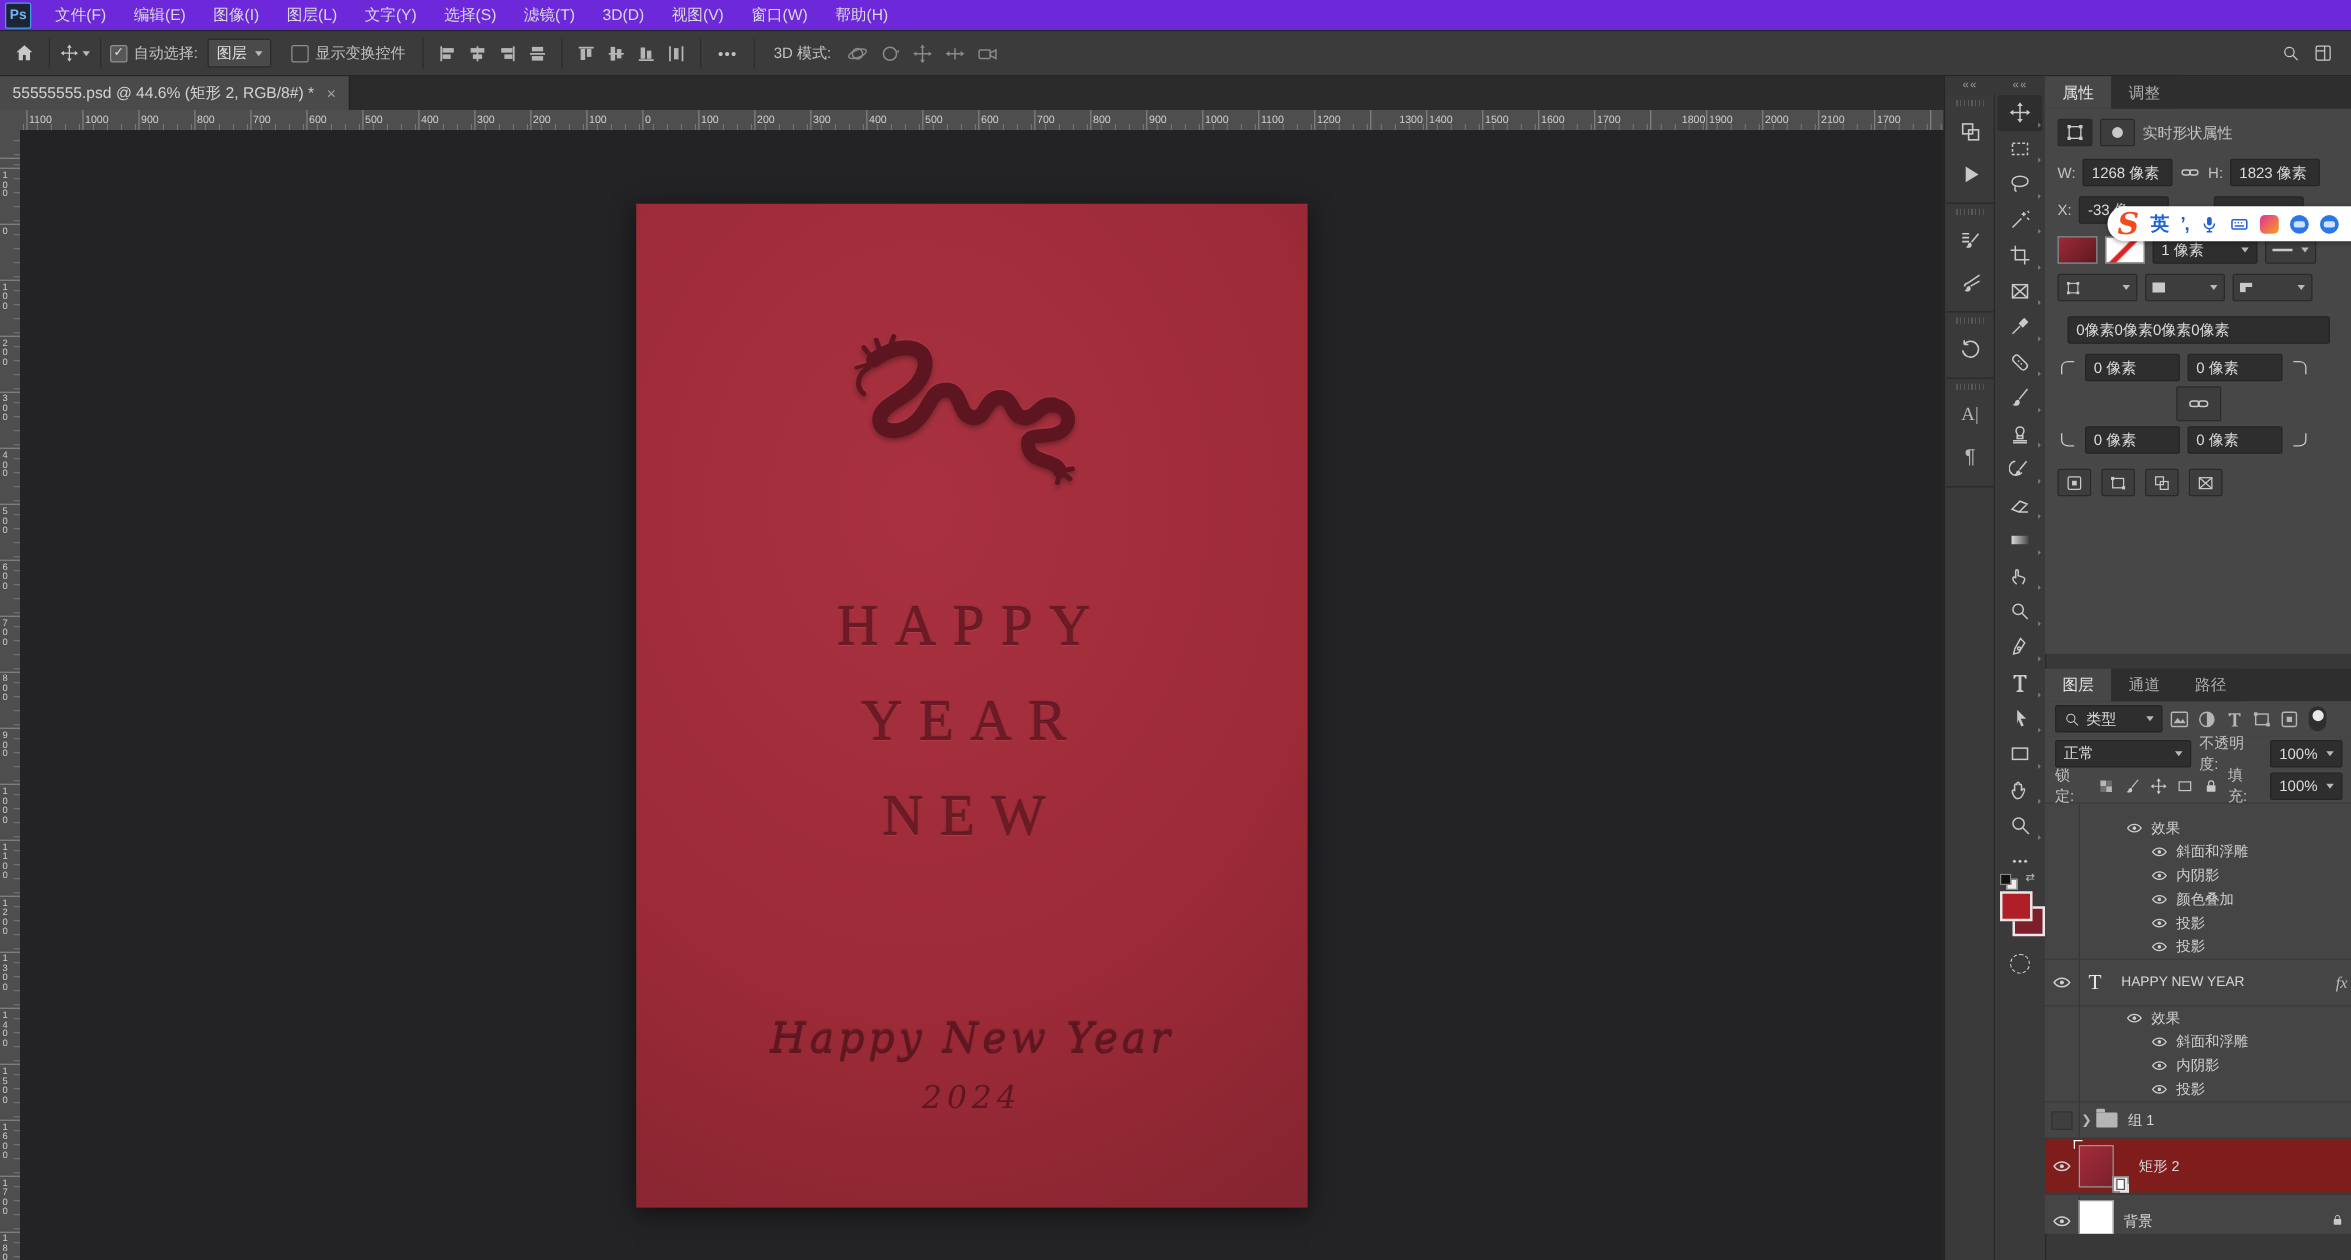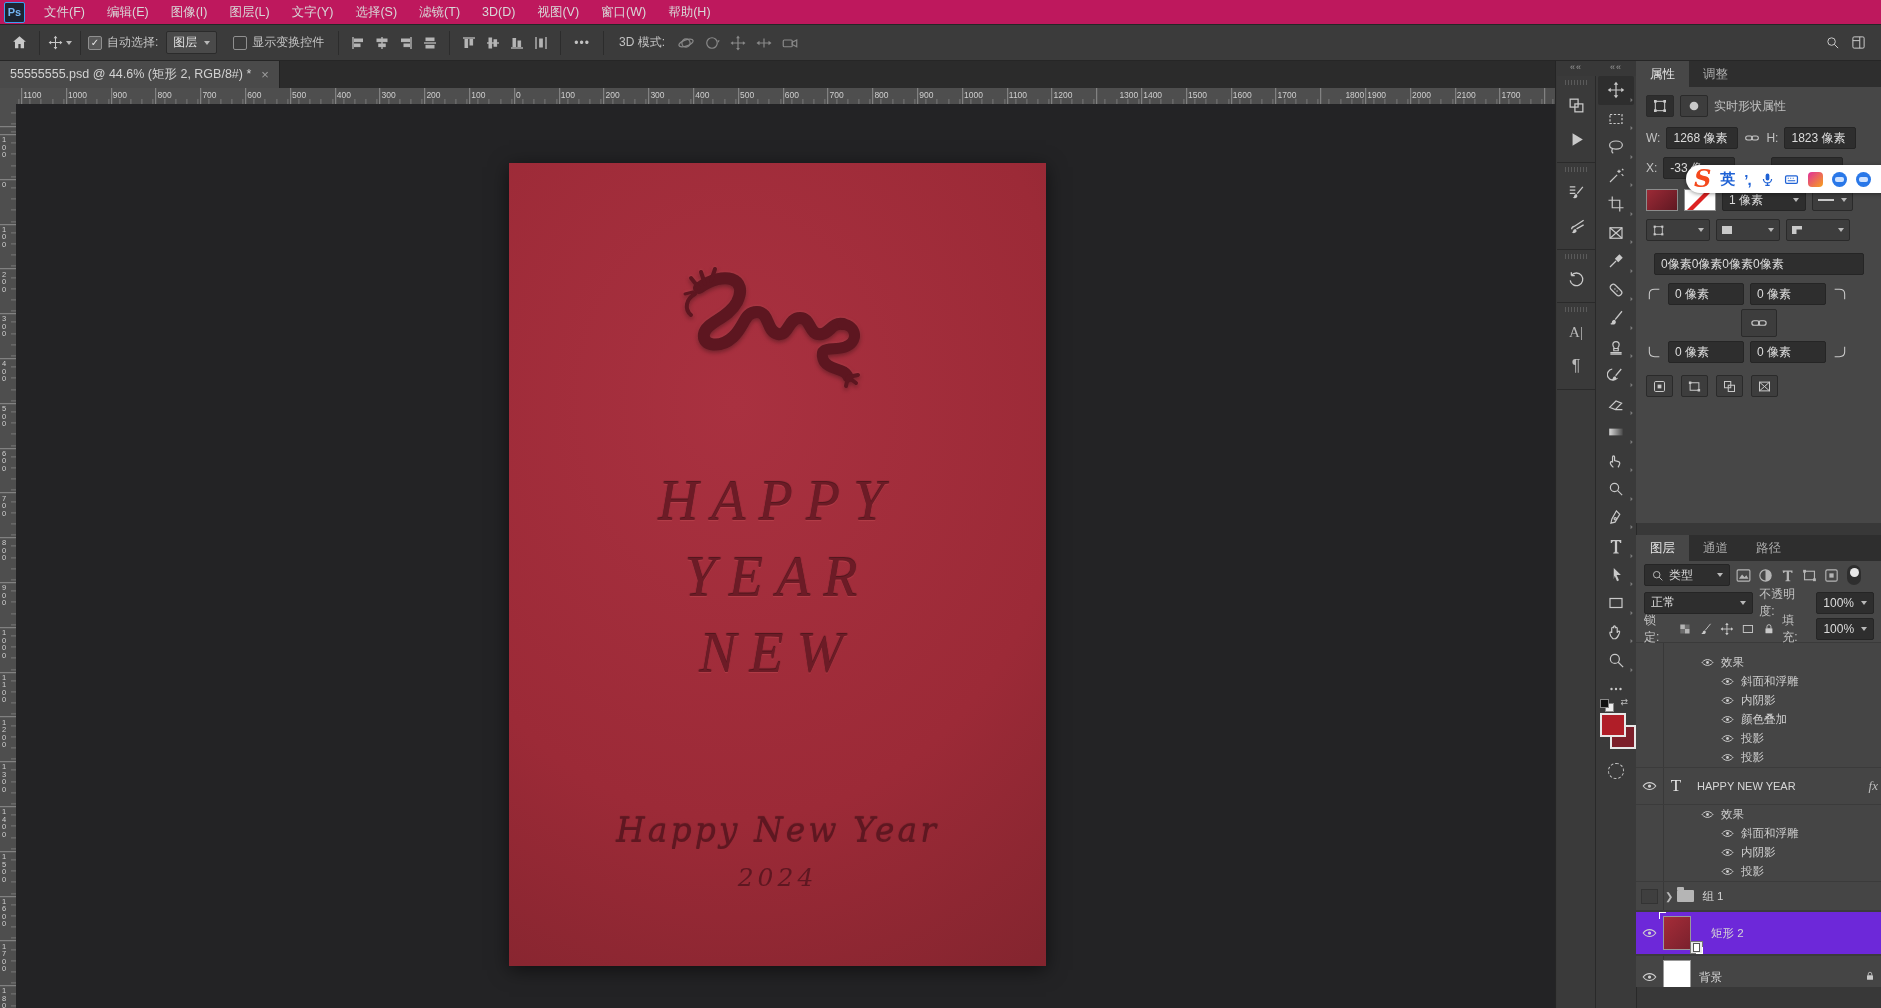--- a/index.html
+++ b/index.html
@@ -1,21 +1,21 @@
 <!DOCTYPE html>
 <html><head>
 <meta charset="utf-8">
 <style>
   html,body{margin:0;padding:0;background:#222;}
   body{width:1881px;height:1008px;position:relative;overflow:hidden;
        font-family:"Liberation Sans","DejaVu Sans",sans-serif;font-size:12px;color:#d6d6d6;
        -webkit-font-smoothing:antialiased;}
   .abs{position:absolute;}
   
-  #menubar{left:0;top:0;width:1881px;height:24px;background:#be185d;display:flex;align-items:center;gap:0;border-bottom:1px solid #262626;}
+  #menubar{left:0;top:0;width:1881px;height:24px;background:#6d28d9;display:flex;align-items:center;gap:0;border-bottom:1px solid #262626;}
   .ps-logo{width:19px;height:19px;margin:0 8px 0 4px;background:#1d2532;border:1px solid #3ba0f2;border-radius:2px;
            color:#74b6f5;font-weight:bold;font-size:11px;display:flex;align-items:center;justify-content:center;}
   .menu-item{padding:0 11px;height:24px;display:flex;align-items:center;color:#d8d8d8;font-size:12.5px;cursor:default;}
   #optionsbar{left:0;top:25px;width:1881px;height:35px;background:#3b3b3b;display:flex;align-items:center;border-bottom:1px solid #262626;}
   .vdiv{width:1px;height:24px;background:#2c2c2c;margin:0 7px;}
   .opt-icon{color:#c7c7c7;display:flex;align-items:center;justify-content:center;width:26px;height:26px;}
   .chev{width:0;height:0;border-left:3.5px solid transparent;border-right:3.5px solid transparent;border-top:4px solid #b9b9b9;display:inline-block;margin-left:3px;}
   .checkbox{width:12px;height:12px;border:1px solid #8f8f8f;border-radius:2px;background:#3b3b3b;display:inline-flex;align-items:center;justify-content:center;color:#e8e8e8;font-size:10px;margin-right:5px;}
   .checkbox.checked{background:#585858;}
   .dropdown{background:#4a4a4a;border:1px solid #2b2b2b;border-radius:2px;height:21px;display:inline-flex;align-items:center;padding:0 6px;gap:4px;color:#e0e0e0;}
@@ -39,21 +39,21 @@
                      repeating-linear-gradient(to bottom,#777 0 1px,transparent 1px 11.2px);
     background-position:0 30.2px,11px 27.4px;background-size:100% 100%,5px 100%;background-repeat:repeat-y;}
   .vlab{position:absolute;left:2px;font-size:7.5px;line-height:7.5px;color:#cfcfcf;white-space:pre;}
   
   #canvas{left:16px;top:104px;width:1539px;height:904px;background:#232325;overflow:hidden;}
   #card{position:absolute;left:493px;top:59px;width:537px;height:803px;
         background:radial-gradient(140% 115% at 42% 30%, #a93140 0%, #9c2a37 45%, #85252f 72%, #6e1f2b 100%);
         box-shadow:0 4px 18px rgba(0,0,0,.55);}
   .emboss{color:#6c1b26;text-shadow:0 -1px 1px rgba(0,0,0,.55),0 1px 1px rgba(235,120,120,.22);}
   #card-title{position:absolute;left:0;top:300px;width:100%;text-align:center;
-      font-family:"Liberation Serif","DejaVu Serif",serif;font-size:56px;letter-spacing:13px;line-height:76px;font-weight:500;font-style:italic;}
+      font-family:"Liberation Serif","DejaVu Serif",serif;font-size:46px;letter-spacing:13px;line-height:76px;font-weight:500;}
   #card-script{position:absolute;left:0;top:648px;width:100%;text-align:center;
       font-family:"DejaVu Serif","Liberation Serif",serif;font-style:italic;font-size:33px;letter-spacing:3px;color:#5e1721;
       text-shadow:0 -1px 1px rgba(0,0,0,.4);}
   #card-year{position:absolute;left:0;top:700px;width:100%;text-align:center;
       font-family:"DejaVu Serif","Liberation Serif",serif;font-style:italic;font-size:25px;letter-spacing:4px;color:#5e1721;}
   #dragon{position:absolute;left:160px;top:95px;width:215px;height:135px;
       filter:drop-shadow(0 2px 2px rgba(0,0,0,.35)) drop-shadow(0 -1px 1px rgba(240,130,130,.18));}
   #dragon path{stroke:#5d1620;fill:none;stroke-linecap:round;}
   
   #dock{left:1555px;top:61px;width:326px;height:947px;background:#383838;border-left:1px solid #252525;}
@@ -105,21 +105,21 @@
   #blend-row{height:27px;display:flex;align-items:center;gap:6px;padding:0 8px;background:#474747;}
   #lock-row{height:26px;display:flex;align-items:center;gap:7px;padding:0 8px;background:#474747;border-bottom:1px solid #3a3a3a;}
   #layer-list{background:#454545;height:344px;overflow:hidden;position:relative;}
   .rail{position:absolute;left:0;top:0;bottom:0;width:27px;border-right:1px solid #383838;}
   .lrow{display:flex;align-items:center;position:relative;}
   .lrow .eye{width:27px;display:flex;justify-content:center;flex:0 0 27px;}
   .eye svg{width:15px;height:10px;}
   .fxrow{height:19px;font-size:11.5px;color:#d0d0d0;}
   .fxrow .eye svg{width:13px;height:9px;}
   .layer-main{height:36px;border-top:1px solid #3b3b3b;border-bottom:1px solid #3b3b3b;font-size:11.5px;}
-  .layer-main.selected{background:#6d28d9;}
+  .layer-main.selected{background:#7f1d1d;}
   .thumb{width:26px;height:32px;background:#fff;border:1px solid #999;margin-right:8px;}
   .thumb.red{background:linear-gradient(135deg,#a52c38,#7a212d);}
   .t-thumb{width:26px;height:26px;display:flex;align-items:center;justify-content:center;color:#e6e6e6;font-family:"Liberation Serif",serif;font-size:17px;margin-right:8px;}
   .fx-badge{position:absolute;right:4px;color:#bdbdbd;font-style:italic;font-family:"Liberation Serif",serif;font-size:13px;}
   .lock-badge{position:absolute;right:6px;}
   .sel-corners{position:relative;}
   .sel-corners:before,.sel-corners:after{content:"";position:absolute;width:6px;height:6px;border:1.5px solid #fff;}
   .sel-corners:before{left:-4px;top:-4px;border-right:none;border-bottom:none;}
   .sel-corners:after{right:-4px;bottom:-4px;border-left:none;border-top:none;}
   .vm-badge{position:absolute;right:-4px;bottom:-4px;width:11px;height:11px;background:#e8e8e8;border:1px solid #777;display:flex;align-items:center;justify-content:center;}

